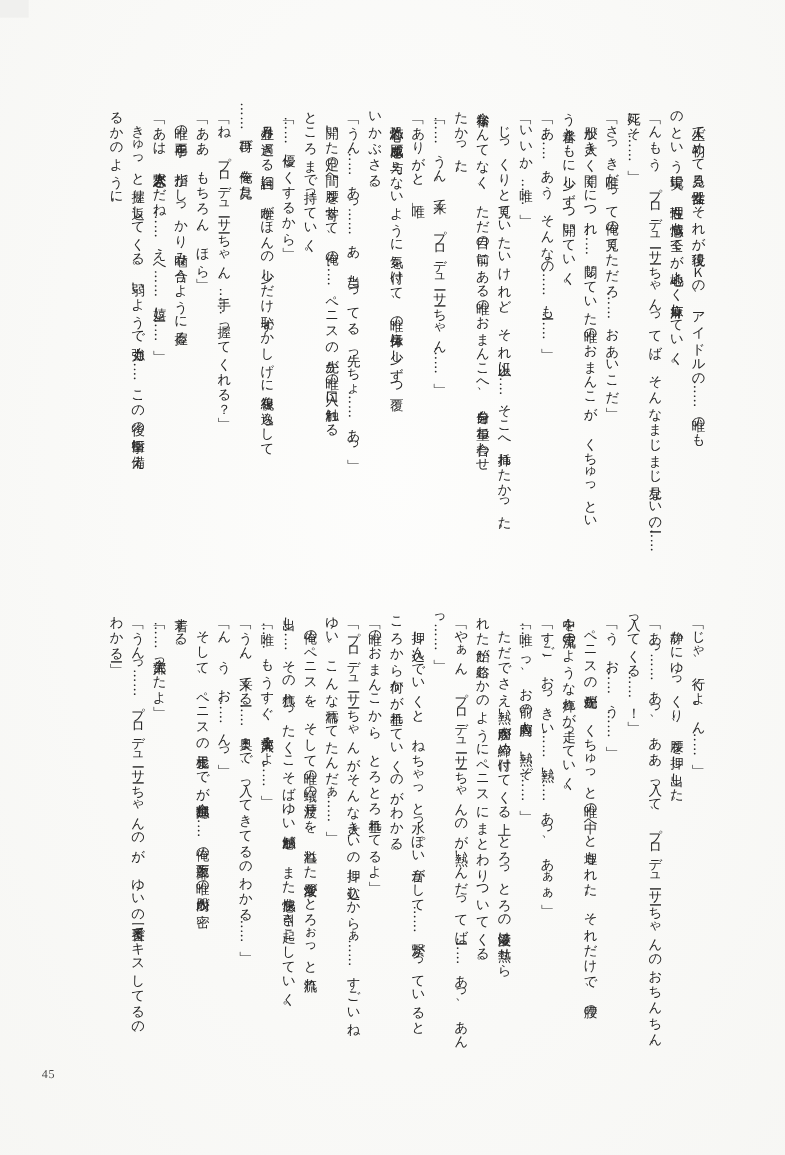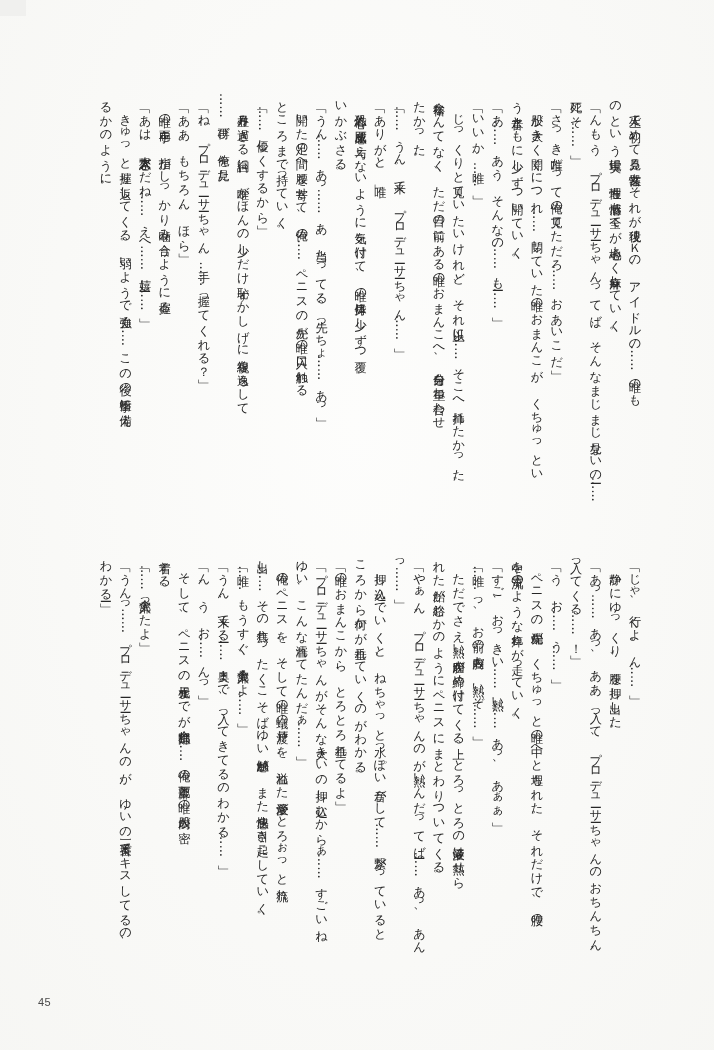--- a/index.html
+++ b/index.html
@@ -40,25 +40,24 @@
     height: 455px;
   }
   #bottom-block {
     top: 552px;
     height: 452px;
   }
   .page-number {
     position: absolute;
     left: 38px;
     top: 971px;
-    font-family: Liberation Sans, sans-serif;
+    font-family: Liberation Serif, serif;
     font-size: 11px;
     color: #4a4a4a;
     letter-spacing: 0.5px;
-    margin-top: 25px;
   }
   .scan-corner {
     position: absolute;
     left: 0;
     top: 0;
     width: 26px;
     height: 16px;
     background: #ededeb;
     opacity: 0.7;
   }

